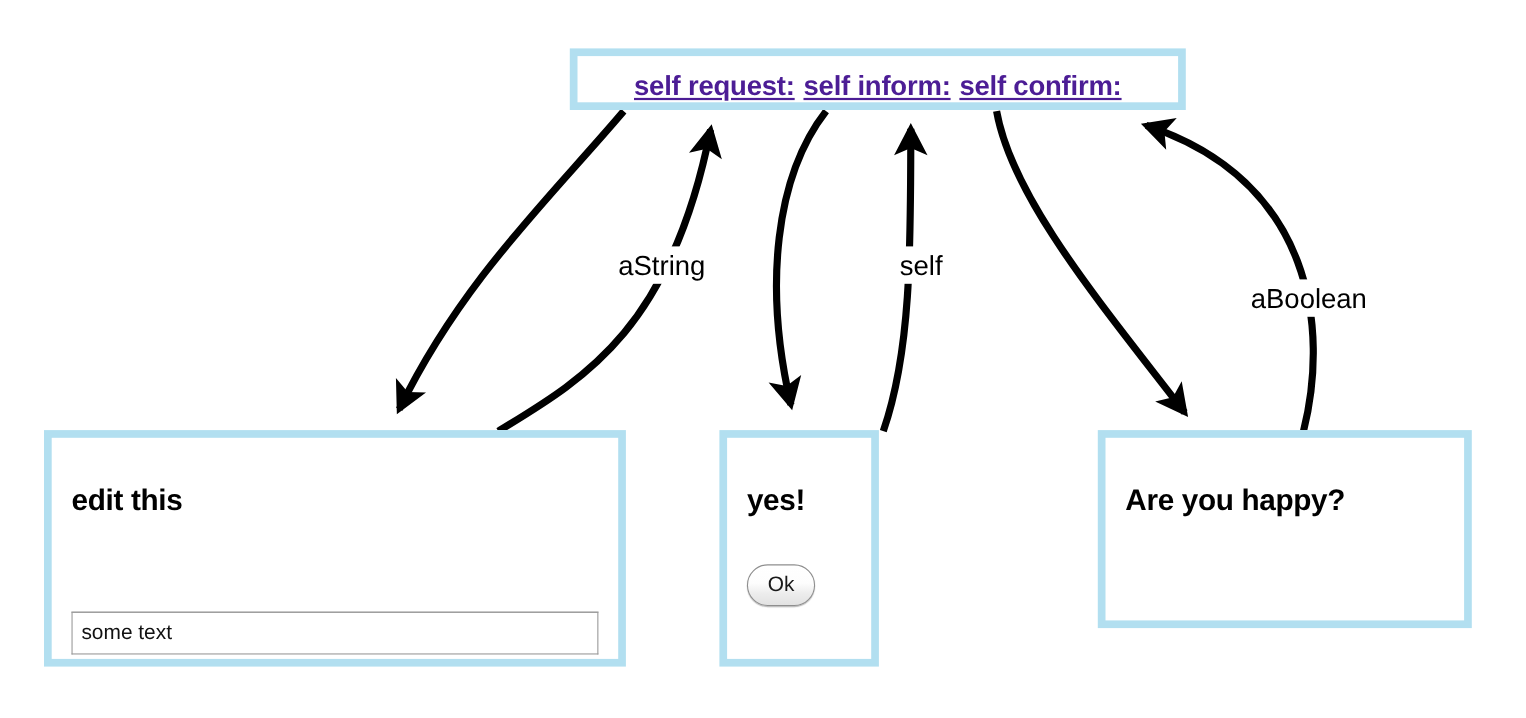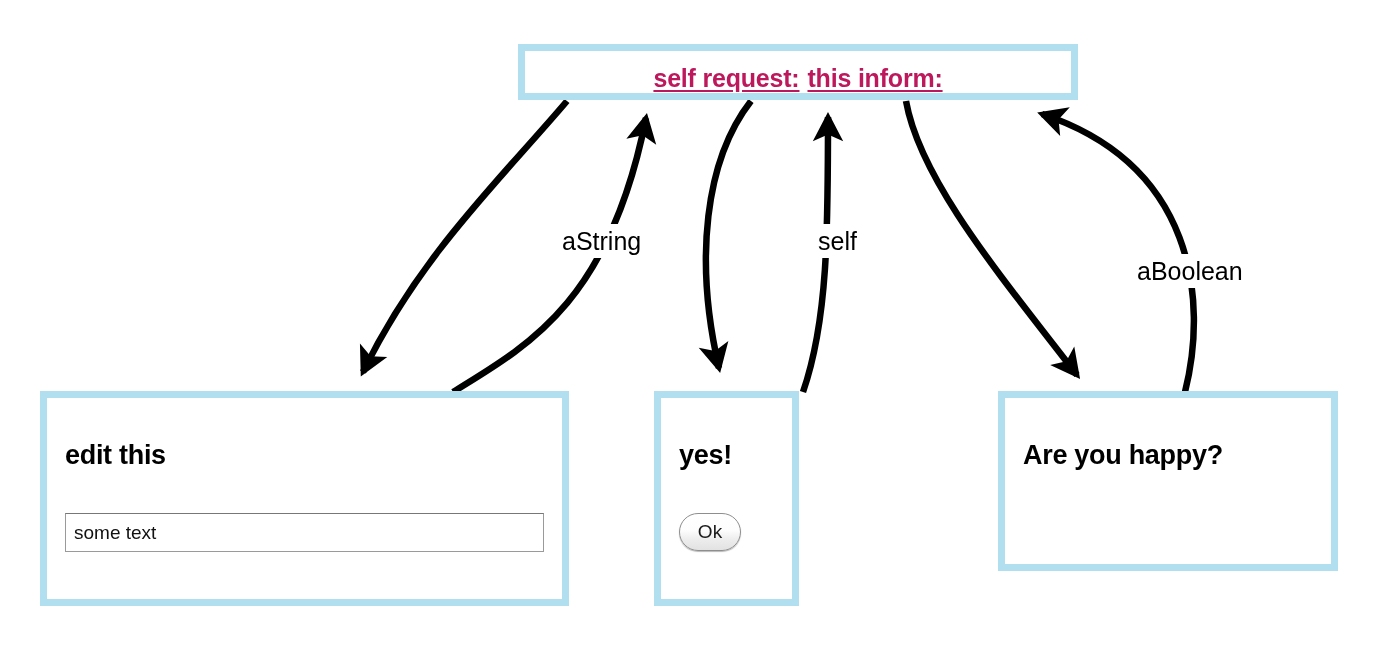--- a/index.html
+++ b/index.html
@@ -37,21 +37,21 @@
     align-items: center;
     justify-content: center;
   }
   .selector-row {
     display: flex;
     align-items: baseline;
     gap: 8px;
     white-space: nowrap;
   }
   .selector-link {
-    color: #be185d;
+    color: #4c1d95;
     font-weight: bold;
     font-size: 25px;
     text-decoration: underline;
     text-underline-offset: 3px;
     letter-spacing: -0.2px;
     cursor: pointer;
     font-family: "Liberation Sans", sans-serif;
     margin-top: 12px;
   }
 
@@ -110,20 +110,21 @@
     flex: 1 1 auto;
     border: 1px solid #9a9a9a;
     border-top-color: #777777;
     background: #ffffff;
     font-size: 19px;
     color: #111111;
     padding: 0 8px;
     font-family: "Liberation Sans", sans-serif;
     outline: none;
     border-radius: 0;
+    margin-top: 43px;
   }
 
   
   .pill-btn {
     box-sizing: border-box;
     height: 38px;
     min-width: 62px;
     padding: 0 15px;
     border: 1px solid #8e8e8e;
     border-radius: 19px;
@@ -202,21 +203,22 @@
     </g>
     <g>
       <rect class="label-bg" x="1131" y="254" width="128" height="34"></rect>
       <text class="arrow-label" x="1137" y="280">aBoolean</text>
     </g>
   </svg>
 
   <div class="panel" id="selectors-panel">
     <div class="selector-row">
       <span class="selector-link">self request:</span>
-      <span class="selector-link">this inform:</span>
+      <span class="selector-link">self inform:</span>
+      <span class="selector-link">self confirm:</span>
     </div>
   </div>
 
   <div class="panel" id="request-panel">
     <div class="panel-inner">
       <div class="panel-title">edit this</div>
       <div class="panel-controls">
         <input class="text-input" type="text" id="request-input" value="some text" style="">
       </div>
     </div>

